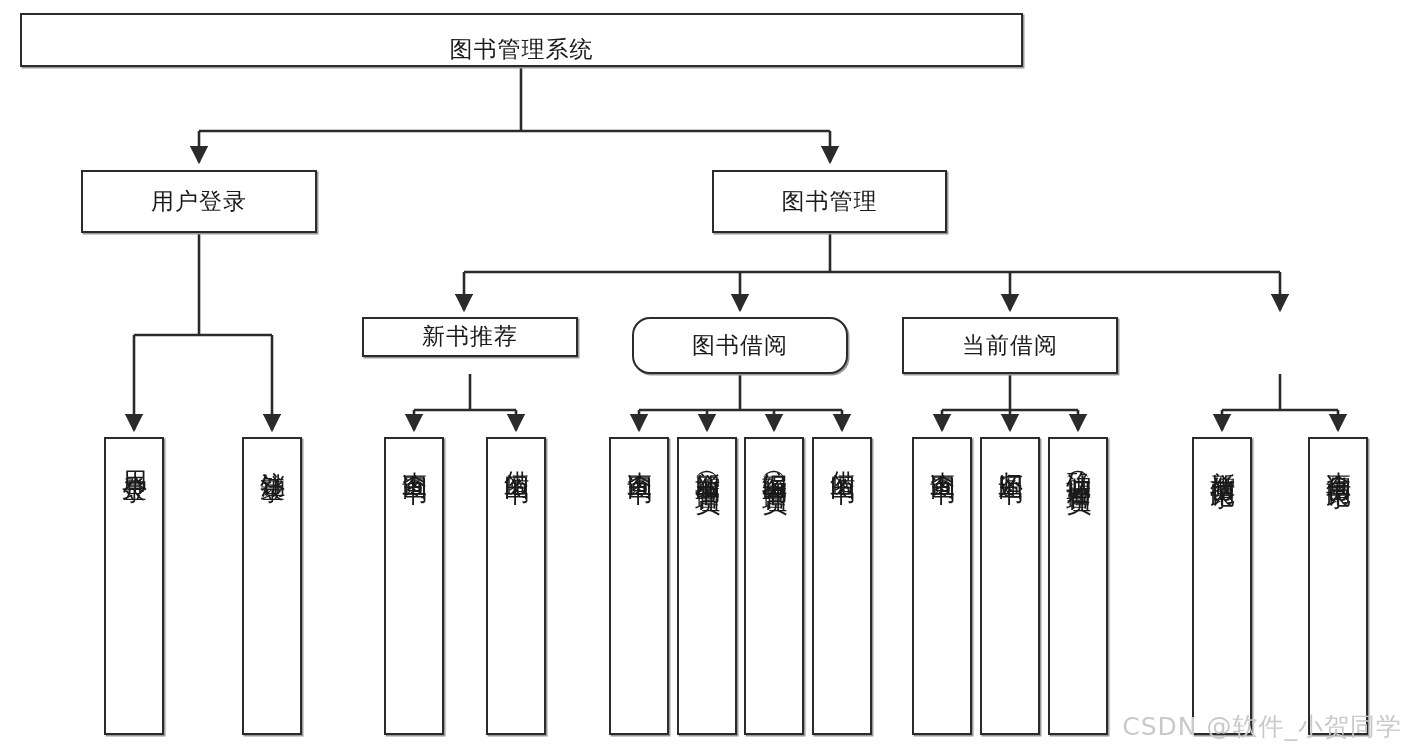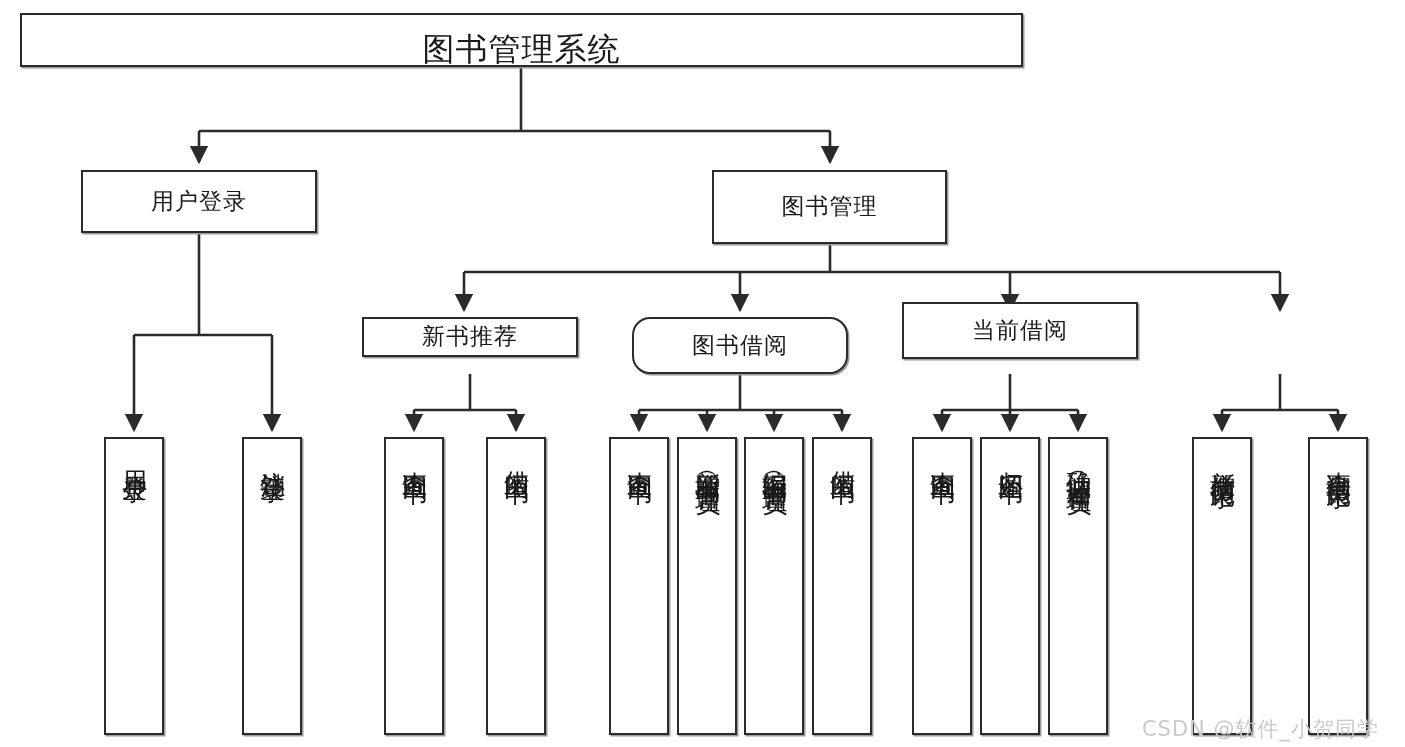--- a/index.html
+++ b/index.html
@@ -26,42 +26,42 @@
     color:#1a1a1a;
   }
   .node .label{
     display:block;
     text-align:center;
     line-height:1.18;
     white-space:nowrap;
   }
   
   .node.h .label{font-size:23px;letter-spacing:1px;}
-  .node.root .label{font-size:32px;letter-spacing:1px;margin-top:20px;}
+  .node.root .label{font-size:23px;letter-spacing:1px;margin-top:20px;}
 
   
   .node.v{
     align-items:flex-start;
     justify-content:center;
     padding-top:12px;
   }
   .node.v .label{
     writing-mode:vertical-rl;
     text-orientation:upright;
     font-size:25px;
     line-height:1.05;
     letter-spacing:3px;
     white-space:nowrap;
   }
 
   .watermark{
     position:absolute;
-    right:26px;
+    right:3px;
     bottom:4px;
-    font-size:21px;
+    font-size:25px;
     color:#c9c9c9;
     letter-spacing:1px;
     white-space:nowrap;
     user-select:none;
   }
 </style>
 </head>
 <body>
 
 <div id="diagram">
@@ -116,31 +116,31 @@
     </g>
   </svg>
 
   <div class="node h root" style="left:20px;top:13px;width:1003px;height:54px;">
     <span class="label">图书管理系统</span>
   </div>
 
   <div class="node h" style="left:81px;top:170px;width:236px;height:63px;">
     <span class="label">用户登录</span>
   </div>
-  <div class="node h" style="left:712px;top:170px;width:235px;height:74px;">
+  <div class="node h" style="left:712px;top:170px;width:235px;height:63px;">
     <span class="label">图书管理</span>
   </div>
 
   <div class="node h" style="left:362px;top:317px;width:216px;height:40px;">
     <span class="label">新书推荐</span>
   </div>
   <div class="node h" style="left:632px;top:317px;width:216px;height:57px;border-radius:18px;">
     <span class="label">图书借阅</span>
   </div>
-  <div class="node h" style="left:902px;top:302px;width:236px;height:57px;">
+  <div class="node h" style="left:902px;top:317px;width:216px;height:57px;">
     <span class="label">当前借阅</span>
   </div>
 
   <div class="node v" style="left:104px;top:437px;width:60px;height:298px;">
     <span class="label">用户登录</span>
   </div>
   <div class="node v" style="left:242px;top:437px;width:60px;height:298px;">
     <span class="label">注销登录</span>
   </div>
 

